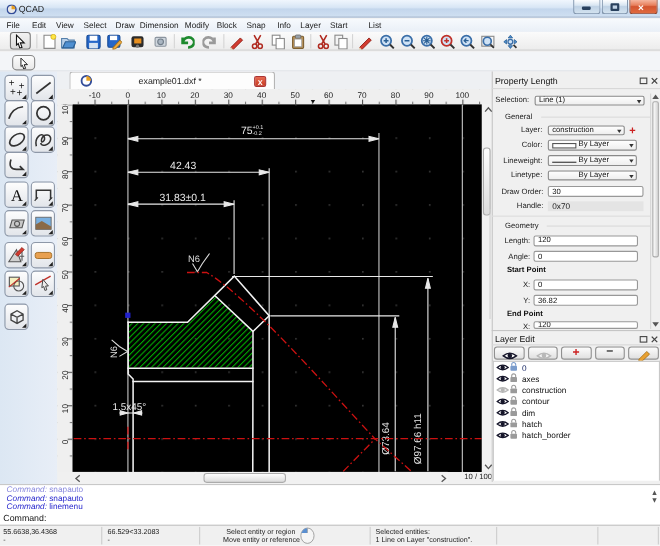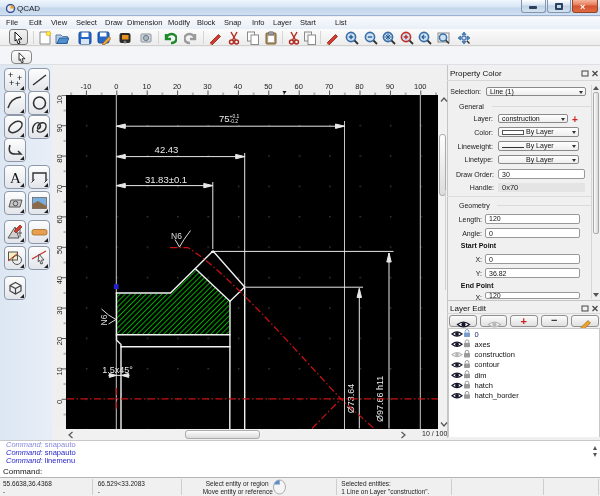--- a/index.html
+++ b/index.html
@@ -344,20 +344,29 @@
       </div>
 
 <div class="abs ltbtn" style="left:4px;top:276px">
         <svg width="19" height="18" viewBox="0 0 19 18">
           <path d="M4 6.5 L9.5 3.5 L15 6.5 L15 12 L9.5 15 L4 12 Z M4 6.5 L9.5 9.5 L15 6.5 M9.5 9.5 L9.5 15" fill="none" stroke="#444" stroke-width="1.2"></path>
         </svg>
         <div class="subtri"></div>
       </div>
 </div>
 
+<div class="abs" id="tabbar">
+  <div id="tab"></div>
+  <svg class="abs" style="left:21px;top:2.5px" width="11" height="11" viewBox="0 0 10 10">
+        <circle cx="5" cy="5" r="4" fill="#fff" stroke="#334d99" stroke-width="1.6"></circle>
+        <path d="M5 1 A4 4 0 0 1 9 5 L5 5 Z" fill="#e8a020"></path>
+      </svg>
+  <div class="abs" id="tabtext">example01.dxf *</div>
+  <div id="tabclose">x</div>
+</div>
 
 <svg class="abs" style="left:52px;top:81px" width="395" height="14" viewBox="0 0 395 14" id="hrulersvg">
 <defs>
         <pattern id="htick" x="64.3" width="30.4" height="14" patternUnits="userSpaceOnUse">
 <rect x="0" y="9.5" width="1" height="4.5" fill="#555"></rect>
           <rect x="15.2" y="11.5" width="1" height="2.5" fill="#777"></rect>
         </pattern>
       </defs>
 <rect x="0" y="0" width="395" height="14" fill="#efefef"></rect>
 <rect x="0" y="0" width="395" height="14" fill="url(#htick)"></rect>
@@ -490,21 +499,21 @@
 
 <div class="abs" id="vscroll"></div>
 <div class="abs slider" style="left:439px;top:134px;width:7px;height:62px"></div>
 <div class="abs" id="hscroll"></div>
 <div class="abs slider" style="left:185px;top:430px;width:75px;height:9px"></div>
 <div class="abs" id="zoomtxt">10 / 100</div>
 
 <div class="abs" id="rightpanel"></div>
 <div class="abs" style="left:444.5px;top:190px;width:1px;height:100px;background:#d0d0d0"></div>
 <div id="propeditor">
-<div class="abs ptitle" style="left:450px;top:69px">Property Color</div>
+<div class="abs ptitle" style="left:450px;top:69px">Property Length</div>
 <svg class="abs" style="left:581px;top:70px" width="18" height="8" viewBox="0 0 18 8">
         <rect x="1" y="1" width="6" height="5" fill="none" stroke="#444" stroke-width="1"></rect>
         <path d="M11.5 1 L16.5 6 M16.5 1 L11.5 6" stroke="#444" stroke-width="1.2"></path>
       </svg>
 <div class="abs" style="left:447px;top:79.5px;width:153px;height:1px;background:#d8d8d8"></div>
 <div class="lbl" style="left:440px;top:88px;width:41px">Selection:</div>
 <div class="drop" style="left:486px;top:86.5px;width:100px;height:9.5px">
         <span style="margin-left:3px">Line (1)</span>
         <div class="darr"></div>
       </div>

